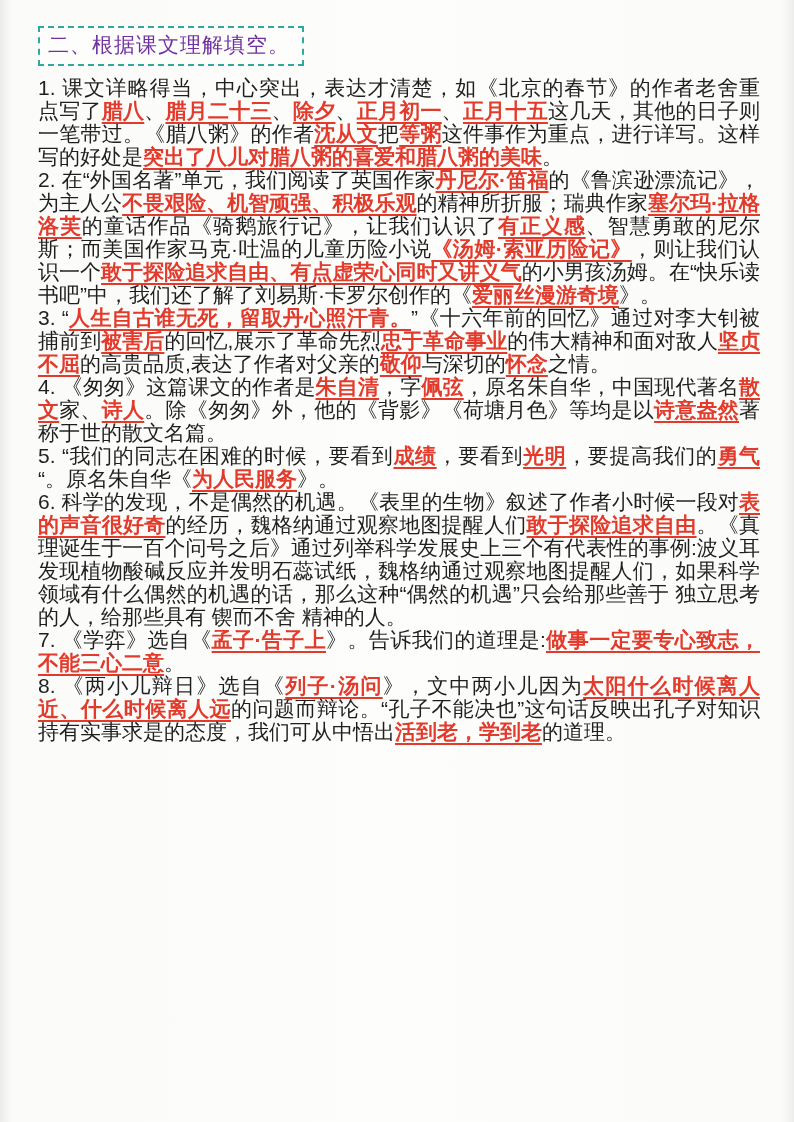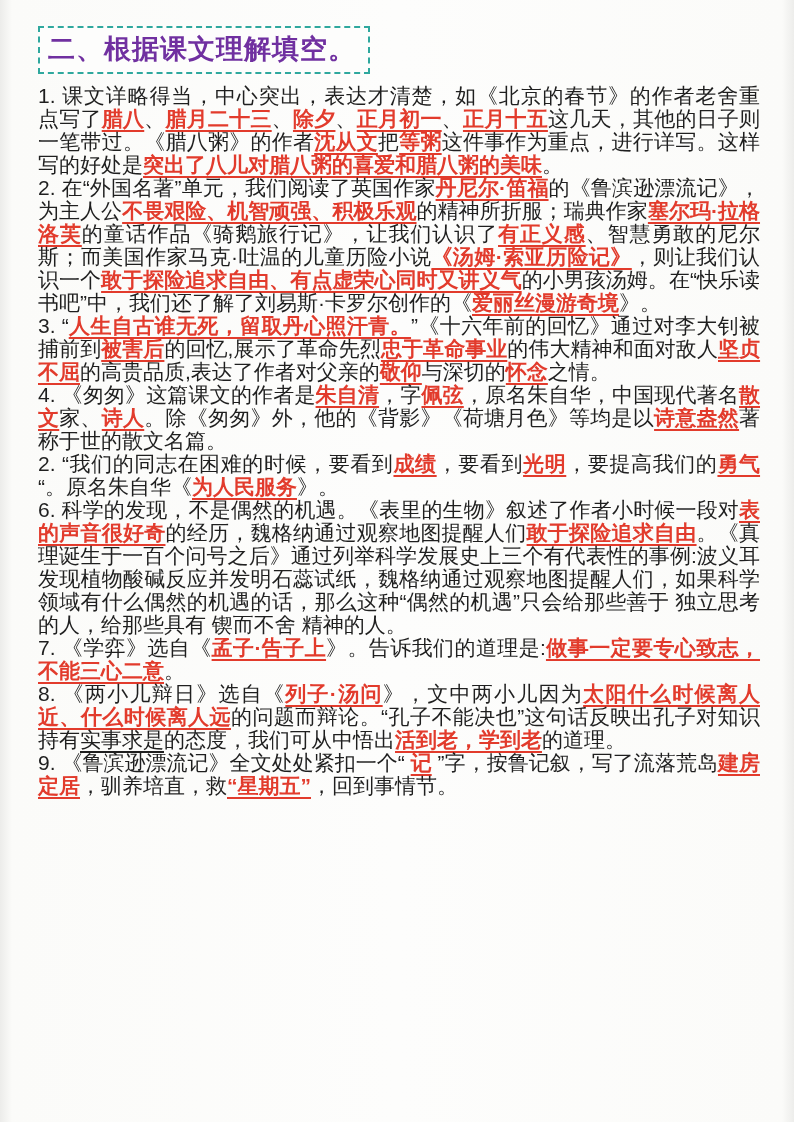--- a/index.html
+++ b/index.html
@@ -16,22 +16,22 @@
   }
   .title-box {
     display: inline-block;
     border: 2px dashed var(--teal, #2fa89e);
     padding: 3px 12px 5px 8px;
     margin-bottom: 10px;
     background: #fdfdfc;
   }
   .title-box .title-text {
     color: var(--purple, #7030a0);
-    font-size: 27px;
-    font-weight: 700;
+    font-size: 21px;
+    font-weight: 400;
     letter-spacing: 1px;
   }
   .paras { color: #1f1f1f; }
   .para {
     margin: 0;
     font-size: 21px;
     line-height: 23px;
     text-align: justify;
     text-justify: inter-ideograph;
     word-break: break-all;
@@ -40,36 +40,34 @@
   .seg-normal { color: #1f1f1f; }
   .seg-answer {
     color: var(--red, #e23b2c);
     font-weight: 700;
     text-decoration: underline;
     text-decoration-thickness: 2px;
     text-underline-offset: 4px;
   }
   .seg-underline {
     color: #1f1f1f;
-    text-decoration: underline;
     text-decoration-thickness: 1.5px;
     text-underline-offset: 4px;
   }
 </style>
 </head>
 <body>
 
 <div class="page" style="--red: #e23b2c; --purple: #7030a0; --teal: #2fa89e;">
   <div class="title-box">
     <span class="title-text">二、根据课文理解填空。</span>
   </div>
   <div class="paras">
       <p class="para"><span class="seg-normal">1. 课文详略得当，中心突出，表达才清楚，如《北京的春节》的作者老舍重 点写了</span><span class="seg-answer">腊八</span><span class="seg-normal">、</span><span class="seg-answer">腊月二十三</span><span class="seg-normal">、</span><span class="seg-answer">除夕</span><span class="seg-normal">、</span><span class="seg-answer">正月初一</span><span class="seg-normal">、</span><span class="seg-answer">正月十五</span><span class="seg-normal">这几天，其他的日子则一笔带过。《腊八粥》的作者</span><span class="seg-answer">沈从文</span><span class="seg-normal">把</span><span class="seg-answer">等粥</span><span class="seg-normal">这件事作为重点，进行详写。这样写的好处是</span><span class="seg-answer">突出了八儿对腊八粥的喜爱和腊八粥的美味</span><span class="seg-normal">。</span></p>
       <p class="para"><span class="seg-normal">2. 在“外国名著”单元，我们阅读了英国作家</span><span class="seg-answer">丹尼尔·笛福</span><span class="seg-normal">的《鲁滨逊漂流记》，为主人公</span><span class="seg-answer">不畏艰险、机智顽强、积极乐观</span><span class="seg-normal">的精神所折服；瑞典作家</span><span class="seg-answer">塞尔玛·拉格洛芙</span><span class="seg-normal">的童话作品《骑鹅旅行记》，让我们认识了</span><span class="seg-answer">有正义感</span><span class="seg-normal">、智慧勇敢的尼尔斯；而美国作家马克·吐温的儿童历险小说</span><span class="seg-answer">《汤姆·索亚历险记》</span><span class="seg-normal">，则让我们认识一个</span><span class="seg-answer">敢于探险追求自由、有点虚荣心同时又讲义气</span><span class="seg-normal">的小男孩汤姆。在“快乐读书吧”中，我们还了解了刘易斯·卡罗尔创作的《</span><span class="seg-answer">爱丽丝漫游奇境</span><span class="seg-normal">》。</span></p>
       <p class="para"><span class="seg-normal">3. “</span><span class="seg-answer">人生自古谁无死，留取丹心照汗青。</span><span class="seg-normal">”《十六年前的回忆》通过对李大钊被捕前到</span><span class="seg-answer">被害后</span><span class="seg-normal">的回忆,展示了革命先烈</span><span class="seg-answer">忠于革命事业</span><span class="seg-normal">的伟大精神和面对敌人</span><span class="seg-answer">坚贞不屈</span><span class="seg-normal">的高贵品质,表达了作者对父亲的</span><span class="seg-answer">敬仰</span><span class="seg-normal">与深切的</span><span class="seg-answer">怀念</span><span class="seg-normal">之情。</span></p>
       <p class="para"><span class="seg-normal">4. 《匆匆》这篇课文的作者是</span><span class="seg-answer">朱自清</span><span class="seg-normal">，字</span><span class="seg-answer">佩弦</span><span class="seg-normal">，原名朱自华，中国现代著名</span><span class="seg-answer">散文</span><span class="seg-normal">家、</span><span class="seg-answer">诗人</span><span class="seg-normal">。除《匆匆》外，他的《背影》《荷塘月色》等均是以</span><span class="seg-answer">诗意盎然</span><span class="seg-normal">著称于世的散文名篇。</span></p>
-      <p class="para"><span class="seg-normal">2. “我们的同志在困难的时候，要看到</span><span class="seg-answer">成绩</span><span class="seg-normal">，要看到</span><span class="seg-answer">光明</span><span class="seg-normal">，要提高我们的</span><span class="seg-answer">勇气</span><span class="seg-normal">“。原名朱自华《</span><span class="seg-answer">为人民服务</span><span class="seg-normal">》。</span></p>
+      <p class="para"><span class="seg-normal">5. “我们的同志在困难的时候，要看到</span><span class="seg-answer">成绩</span><span class="seg-normal">，要看到</span><span class="seg-answer">光明</span><span class="seg-normal">，要提高我们的</span><span class="seg-answer">勇气</span><span class="seg-normal">“。原名朱自华《</span><span class="seg-answer">为人民服务</span><span class="seg-normal">》。</span></p>
       <p class="para"><span class="seg-normal">6. 科学的发现，不是偶然的机遇。《表里的生物》叙述了作者小时候一段对</span><span class="seg-answer">表的声音很好奇</span><span class="seg-normal">的经历，魏格纳通过观察地图提醒人们</span><span class="seg-answer">敢于探险追求自由</span><span class="seg-normal">。《真理诞生于一百个问号之后》通过列举科学发展史上三个有代表性的事例:波义耳发现植物酸碱反应并发明石蕊试纸，魏格纳通过观察地图提醒人们，如果科学领域有什么偶然的机遇的话，那么这种“偶然的机遇”只会给那些善于 独立思考 的人，给那些具有 锲而不舍 精神的人。</span></p>
       <p class="para"><span class="seg-normal">7. 《学弈》选自《</span><span class="seg-answer">孟子·告子上</span><span class="seg-normal">》。告诉我们的道理是:</span><span class="seg-answer">做事一定要专心致志，不能三心二意</span><span class="seg-normal">。</span></p>
       <p class="para"><span class="seg-normal">8. 《两小儿辩日》选自《</span><span class="seg-answer">列子·汤问</span><span class="seg-normal">》，文中两小儿因为</span><span class="seg-answer">太阳什么时候离人近、什么时候离人远</span><span class="seg-normal">的问题而辩论。“孔子不能决也”这句话反映出孔子对知识持有</span><span class="seg-underline">实事求是</span><span class="seg-normal">的态度，我们可从中悟出</span><span class="seg-answer">活到老，学到老</span><span class="seg-normal">的道理。</span></p>
-      <p class="para"><span class="seg-normal">9. 《鲁滨逊漂流记》全文处处紧扣一个“ </span><span class="seg-answer">记</span><span class="seg-normal"> ”字，按鲁记叙，写了流落荒岛</span><span class="seg-answer">建房定居</span><span class="seg-normal">，驯养培直，救</span><span class="seg-answer">“星期五”</span><span class="seg-normal">，回到事情节。</span></p>
     </div>
 </div>
 
 </body></html>

